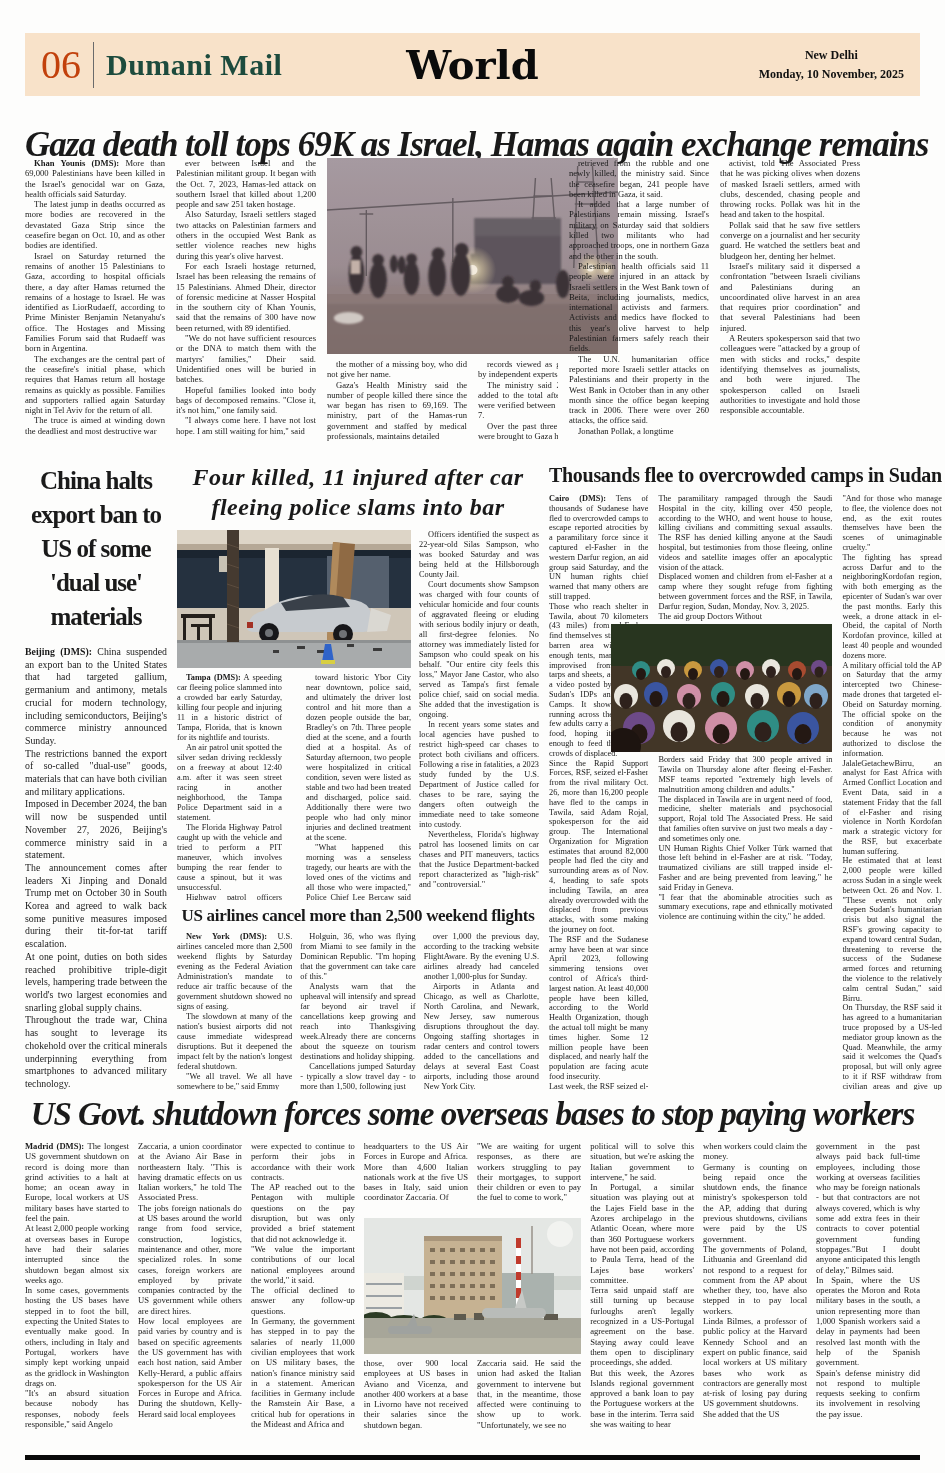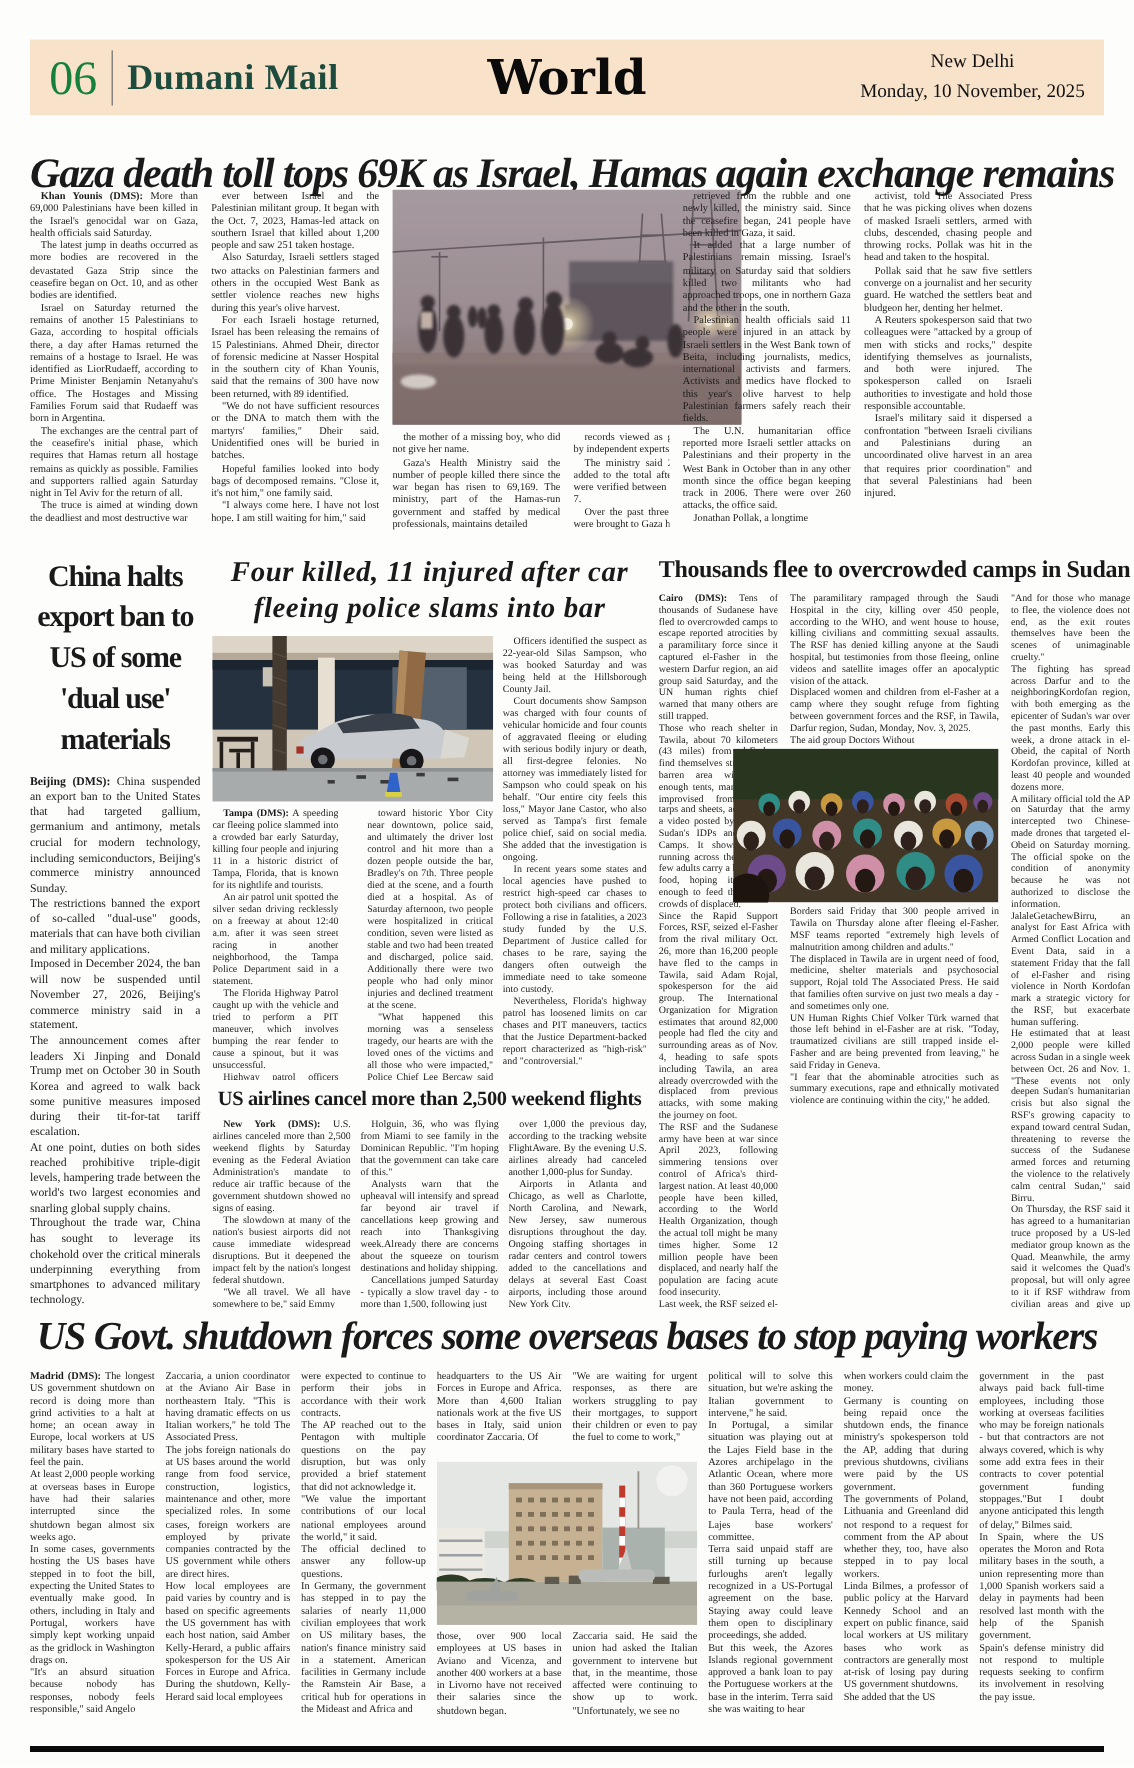--- a/index.html
+++ b/index.html
@@ -5,25 +5,25 @@
 <style>
   * { box-sizing: border-box; }
   html,body { margin:0; padding:0; background:#ffffff; }
   .page { position:relative; width:945px; height:1473px; margin:0 auto; background:#fdfdfc;
           font-family:"Liberation Serif", serif; color:#1a1a1a; overflow:hidden; }
 
   
   .masthead-bar { position:absolute; left:25px; right:25px; top:33px; height:63px;
     background:#f8e2c9; display:grid; grid-template-columns:1fr auto 1fr; align-items:center; padding:0 16px; }
   .mb-left { display:flex; align-items:center; gap:12px; }
-  .pagenum { font-size:40px; color:#15803d; line-height:1; }
+  .pagenum { font-size:40px; color:#c2410c; line-height:1; }
   .mb-rule { width:1px; height:46px; background:#6b6b6b; }
   .mastname { font-size:30px; font-weight:700; color:#1d4b3d; letter-spacing:.5px; }
   .section-title { font-family:"DejaVu Serif", serif; font-size:40px; font-weight:700; color:#0b0b0b; text-align:center; line-height:1; }
-  .dateblock { justify-self:end; text-align:center; font-weight:400; font-size:16px; line-height:1.55; color:#111; }
+  .dateblock { justify-self:end; text-align:center; font-weight:700; font-size:12px; line-height:1.55; color:#111; }
 
   
   .gaza-headline { position:absolute; top:102px; left:25px; right:25px; text-align:center;
     font-size:35px; font-style:italic; font-weight:700; letter-spacing:-1px; white-space:nowrap; }
 
   
   .bt { font-size:8.6px; line-height:10.3px; text-align:justify; }
   .bt p { margin:0; }
   .ind p { text-indent:9px; }
   .art { overflow:hidden; }
@@ -203,22 +203,22 @@
     <div class="gcol bt ind art">
         <p>retrieved from the rubble and one newly killed, the ministry said. Since the ceasefire began, 241 people have been killed in Gaza, it said.</p>
         <p>It added that a large number of Palestinians remain missing. Israel's military on Saturday said that soldiers killed two militants who had approached troops, one in northern Gaza and the other in the south.</p>
         <p>Palestinian health officials said 11 people were injured in an attack by Israeli settlers in the West Bank town of Beita, including journalists, medics, international activists and farmers. Activists and medics have flocked to this year's olive harvest to help Palestinian farmers safely reach their fields.</p>
         <p>The U.N. humanitarian office reported more Israeli settler attacks on Palestinians and their property in the West Bank in October than in any other month since the office began keeping track in 2006. There were over 260 attacks, the office said.</p>
         <p>Jonathan Pollak, a longtime</p>
       </div>
     <div class="gcol bt ind art">
         <p>activist, told The Associated Press that he was picking olives when dozens of masked Israeli settlers, armed with clubs, descended, chasing people and throwing rocks. Pollak was hit in the head and taken to the hospital.</p>
         <p>Pollak said that he saw five settlers converge on a journalist and her security guard. He watched the settlers beat and bludgeon her, denting her helmet.</p>
+        <p>Israel's military said it dispersed a confrontation "between Israeli civilians and Palestinians during an uncoordinated olive harvest in an area that requires prior coordination" and that several Palestinians had been injured.</p>
         <p>A Reuters spokesperson said that two colleagues were "attacked by a group of men with sticks and rocks," despite identifying themselves as journalists, and both were injured. The spokesperson called on Israeli authorities to investigate and hold those responsible accountable.</p>
-        <p>Israel's military said it dispersed a confrontation "between Israeli civilians and Palestinians during an uncoordinated olive harvest in an area that requires prior coordination" and that several Palestinians had been injured.</p>
       </div>
   </section>
 
   <div class="band">
 
     <aside class="china art">
       <h2>China halts export ban to US of some 'dual use' materials</h2>
       <div class="bt">
         <p><b class="dl">Beijing (DMS):</b> <span>China suspended an export ban to the United States that had targeted gallium, germanium and antimony, metals crucial for modern technology, including semiconductors, Beijing's commerce ministry announced Sunday.</span></p>
         <div>

